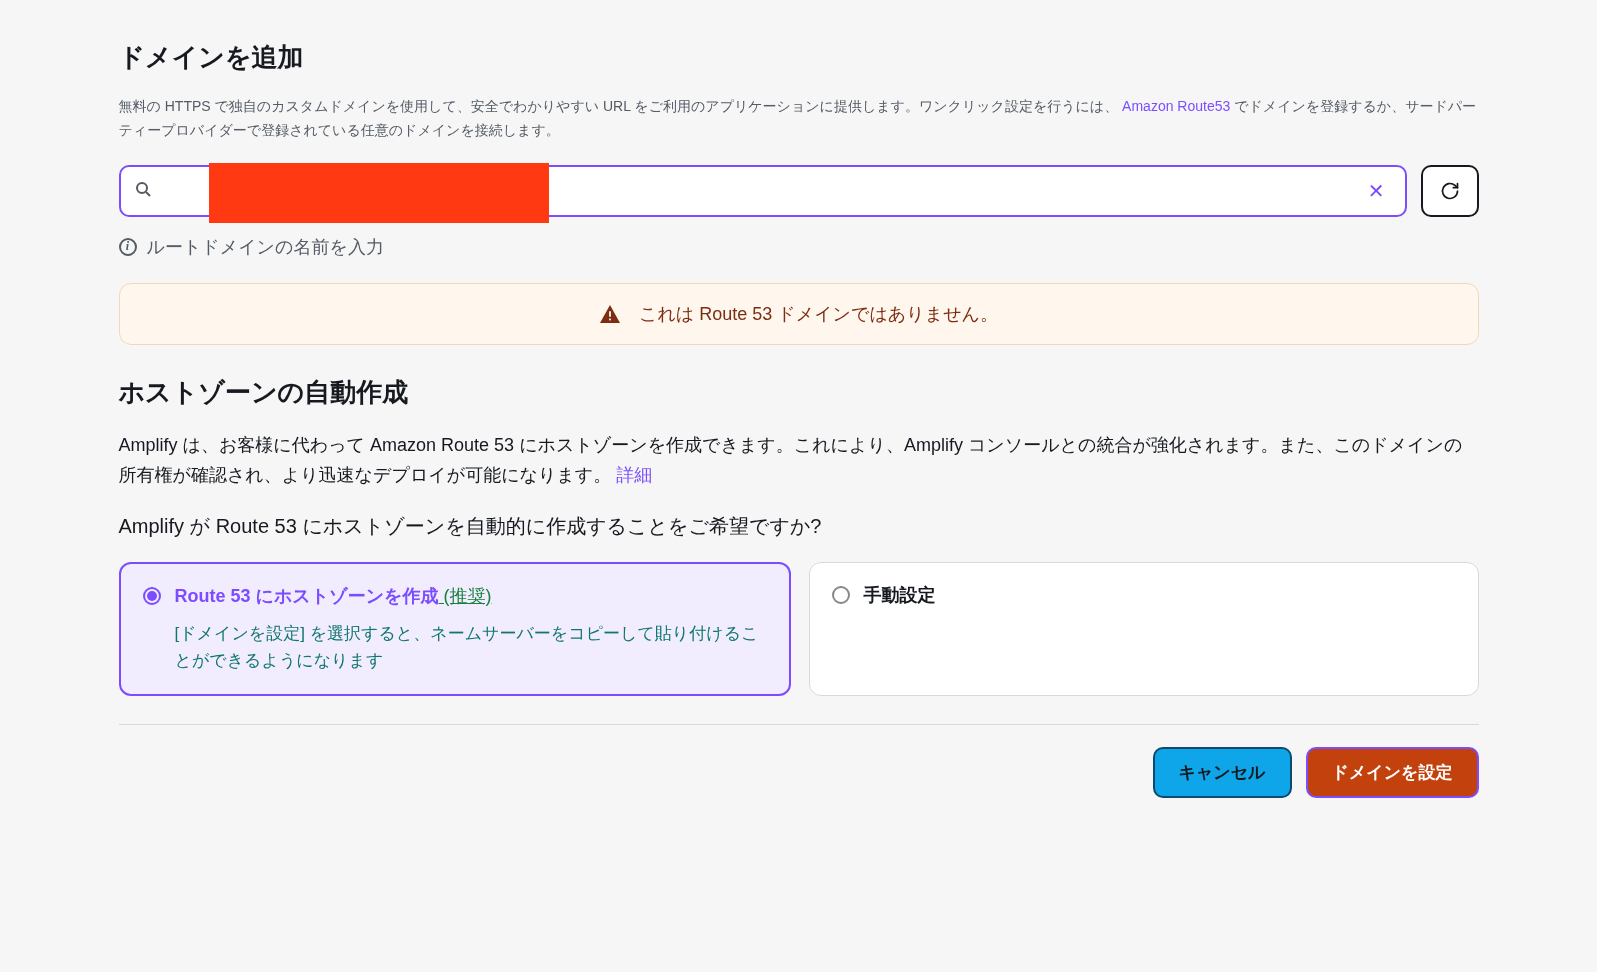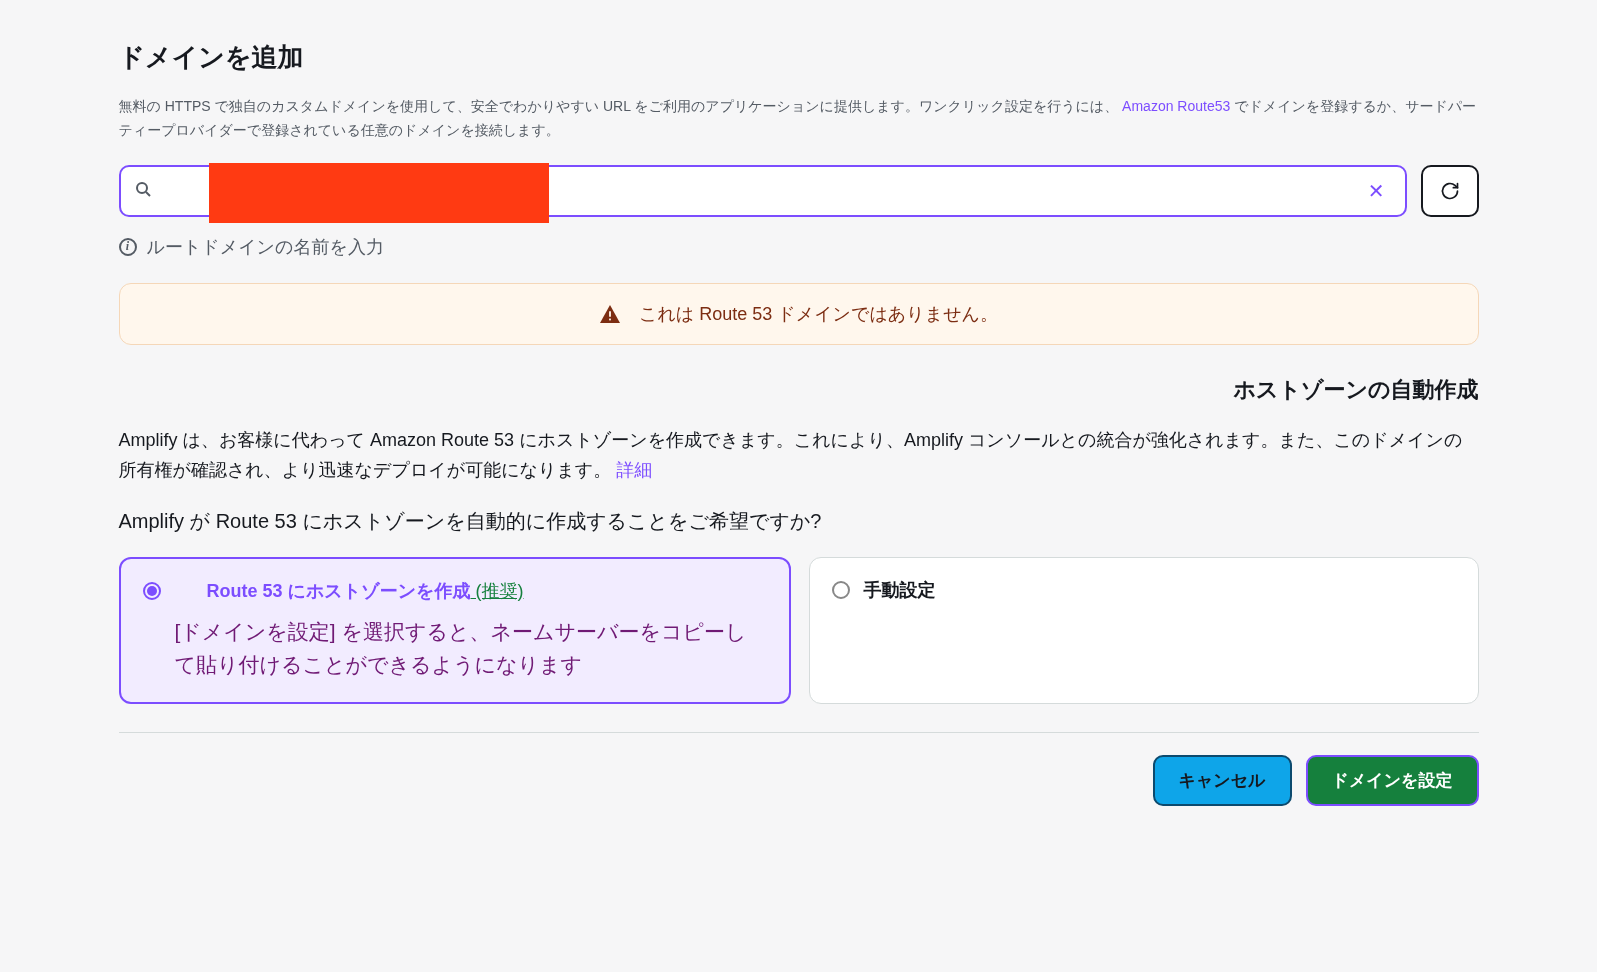--- a/index.html
+++ b/index.html
@@ -118,25 +118,24 @@
   gap: 18px;
   margin-bottom: 30px;
   justify-content: center;
 }
 .warn-icon svg { display: block; }
 .alert-text {
   color: #7c2d12;
   font-size: 18px;
 }
 h2.section-title {
-  font-size: 22px;
+  font-size: 26px;
   font-weight: 700;
   margin-bottom: 20px;
   color: #16191f;
-  text-align: right;
 }
 .section-desc {
   font-size: 18px;
   line-height: 1.7;
   color: #16191f;
   margin-bottom: 22px;
 }
 .section-desc a {
   color: #7c4dff;
   text-decoration: none;
@@ -189,31 +188,30 @@
   left: 2px;
 }
 .option-content { flex: 1; }
 .option-title {
   font-size: 18px;
   margin-bottom: 6px;
 }
 .option-card.selected .option-title strong {
   color: #7c4dff;
   font-weight: 700;
-  margin-left: 32px;
 }
 .option-title .suffix {
   color: #15803d;
   font-weight: 400;
   text-decoration: underline;
 }
 .option-desc {
-  font-size: 21px;
+  font-size: 17px;
   line-height: 1.6;
-  color: #701a75;
+  color: #0f766e;
   margin-top: 12px;
 }
 hr.divider {
   border: none;
   border-top: 1px solid #d5dbdb;
   margin: 0 0 22px 0;
 }
 .button-row {
   display: flex;
   justify-content: flex-end;
@@ -225,21 +223,21 @@
   font-weight: 700;
   border-radius: 10px;
   cursor: pointer;
 }
 .btn-secondary {
   background: #0ea5e9;
   border: 2px solid #0c4a6e;
   color: #16191f;
 }
 .btn-primary {
-  background: #15803d;
+  background: #c2410c;
   border: 2px solid #7c4dff;
   color: #fff;
 }
 </style>
 </head>
 <body>
 
 <div class="container">
 
   <h1 class="page-title">ドメインを追加</h1>

